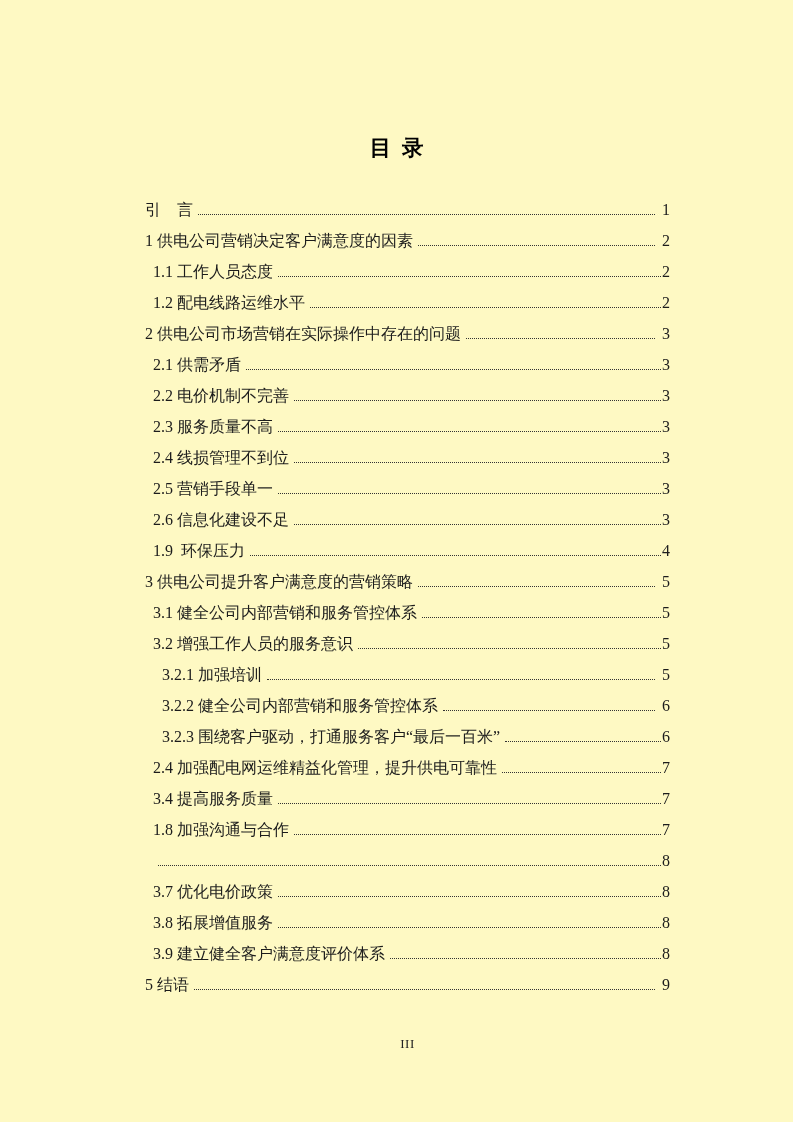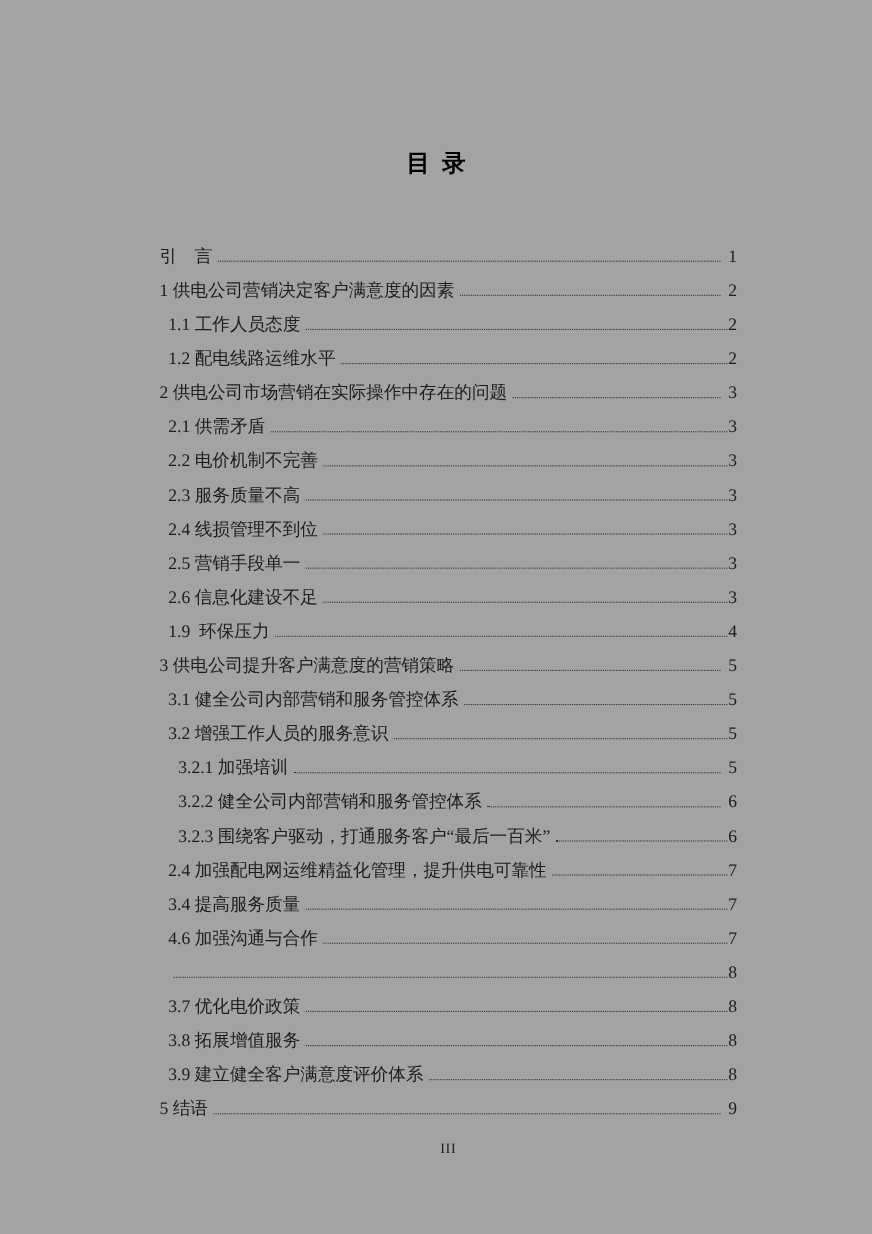--- a/index.html
+++ b/index.html
@@ -4,21 +4,21 @@
 <style>
   html, body {
     margin: 0;
     padding: 0;
     background: #ffffff;
   }
   .page {
     position: relative;
     width: 793px;
     height: 1122px;
-    background: #a3a3a3;
+    background: #fef9c3;
     overflow: hidden;
     font-family: "Liberation Serif", "DejaVu Serif", serif;
     color: #1c1c1c;
   }
   .toc-title {
     position: absolute;
     top: 133px;
     left: 0;
     width: 100%;
     margin: 0;
@@ -27,21 +27,20 @@
     line-height: 30px;
     font-weight: 700;
     color: #000000;
     white-space: pre;
   }
   .toc {
     position: absolute;
     left: 145px;
     top: 194px;
     width: 525px;
-    margin-top: 24px;
   }
   .toc-row {
     display: flex;
     align-items: baseline;
     height: 31px;
     line-height: 31px;
     font-size: 16px;
   }
   .toc-row.lvl1 { padding-left: 8px; }
   .toc-row.lvl2 { padding-left: 17px; }
@@ -173,21 +172,21 @@
     <span class="toc-label">2.4 加强配电网运维精益化管理，提升供电可靠性</span>
     <span class="toc-leader"></span>
     <span class="toc-page">7</span>
   </div>
       <div class="toc-row lvl1">
     <span class="toc-label">3.4 提高服务质量</span>
     <span class="toc-leader"></span>
     <span class="toc-page">7</span>
   </div>
       <div class="toc-row lvl1">
-    <span class="toc-label">4.6 加强沟通与合作</span>
+    <span class="toc-label">1.8 加强沟通与合作</span>
     <span class="toc-leader"></span>
     <span class="toc-page">7</span>
   </div>
       <div class="toc-row lvl1">
     <span class="toc-leader"></span>
     <span class="toc-page">8</span>
   </div>
       <div class="toc-row lvl1">
     <span class="toc-label">3.7 优化电价政策</span>
     <span class="toc-leader"></span>

